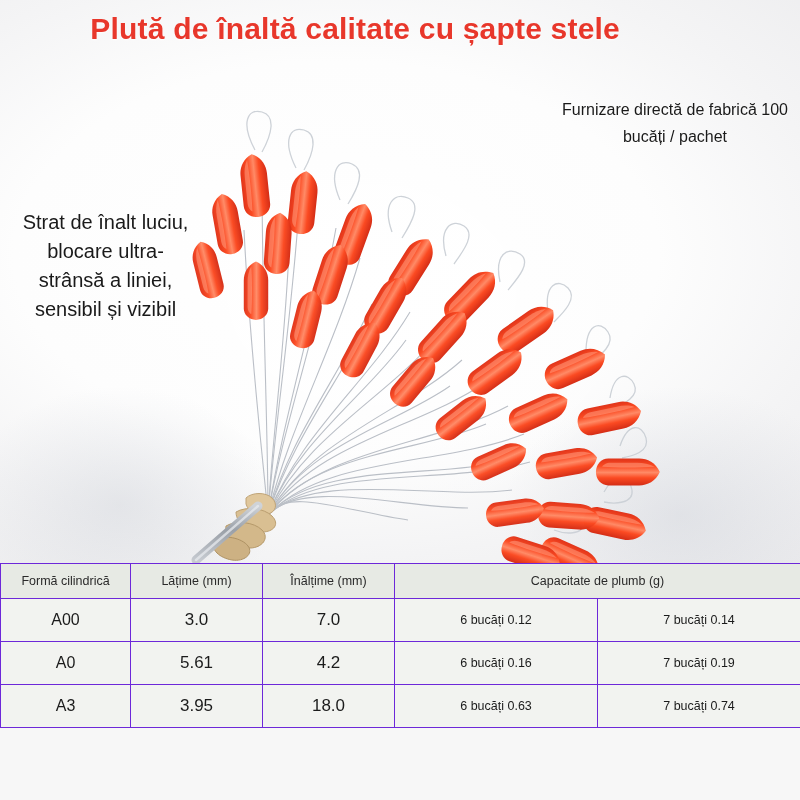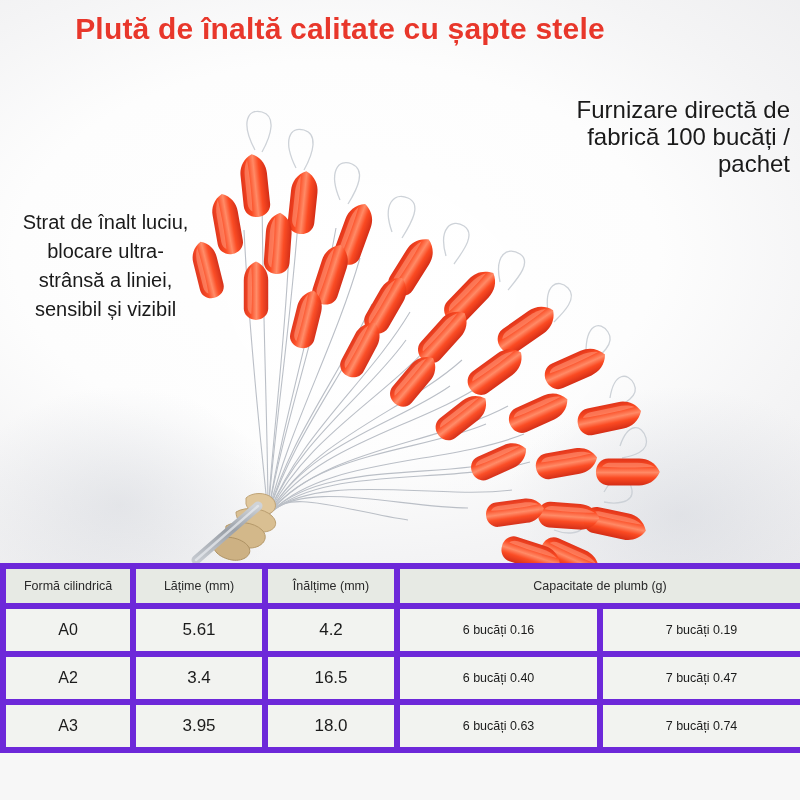--- a/index.html
+++ b/index.html
@@ -57,36 +57,36 @@
     width: 800px;
     height: 565px;
   }
 
   
   .headline {
     position: absolute;
     left: 60px;
     top: 10px;
     width: 560px;
-    text-align: center;
+    text-align: right;
     color: #e8372b;
     font-size: 30px;
     line-height: 38px;
     font-weight: bold;
     letter-spacing: 0.2px;
     text-shadow: 0 1px 2px rgba(255,255,255,0.9);
   }
   .caption-right {
     position: absolute;
     left: 560px;
     top: 96px;
     width: 230px;
-    text-align: right;
+    text-align: center;
     color: #1a1a1a;
-    font-size: 24px;
+    font-size: 16px;
     line-height: 27px;
     text-shadow: 0 1px 2px rgba(255,255,255,0.9);
   }
   .caption-left {
     position: absolute;
     left: 18px;
     top: 208px;
     width: 175px;
     text-align: center;
     color: #1a1a1a;
@@ -99,21 +99,21 @@
   .spec-table {
     position: absolute;
     left: 0;
     top: 563px;
     width: 800px;
     border-collapse: collapse;
     table-layout: fixed;
     background: #f3f4f2;
   }
   .spec-table td, .spec-table th {
-    border: 6px solid #6d28d9;
+    border: 1px solid #6d28d9;
     text-align: center;
     color: #1b1b1b;
     font-weight: normal;
     padding: 2px 9px;
   }
   .spec-table thead td {
     background: #e7eae4;
     font-size: 12.5px;
     height: 30px;
     color: #2a2a2a;
@@ -280,32 +280,32 @@
     <thead>
       <tr>
         <td class="hdr-shape">Formă cilindrică</td>
         <td class="hdr-cap">Lățime (mm)</td>
         <td class="hdr-cap">Înălțime (mm)</td>
         <td class="hdr-cap" colspan="2">Capacitate de plumb (g)</td>
       </tr>
     </thead>
     <tbody>
       <tr>
+        <td class="cell-code">A00</td>
+        <td class="cell-num">3.0</td>
+        <td class="cell-num">7.0</td>
+        <td class="cell-cap">6 bucăți 0.12</td>
+        <td class="cell-cap">7 bucăți 0.14</td>
+      </tr>
+      <tr>
         <td class="cell-code">A0</td>
         <td class="cell-num">5.61</td>
         <td class="cell-num">4.2</td>
         <td class="cell-cap">6 bucăți 0.16</td>
         <td class="cell-cap">7 bucăți 0.19</td>
-      </tr>
-      <tr>
-        <td class="cell-code">A2</td>
-        <td class="cell-num">3.4</td>
-        <td class="cell-num">16.5</td>
-        <td class="cell-cap">6 bucăți 0.40</td>
-        <td class="cell-cap">7 bucăți 0.47</td>
       </tr>
       <tr>
         <td class="cell-code">A3</td>
         <td class="cell-num">3.95</td>
         <td class="cell-num">18.0</td>
         <td class="cell-cap">6 bucăți 0.63</td>
         <td class="cell-cap">7 bucăți 0.74</td>
       </tr>
     </tbody>
   </table>

